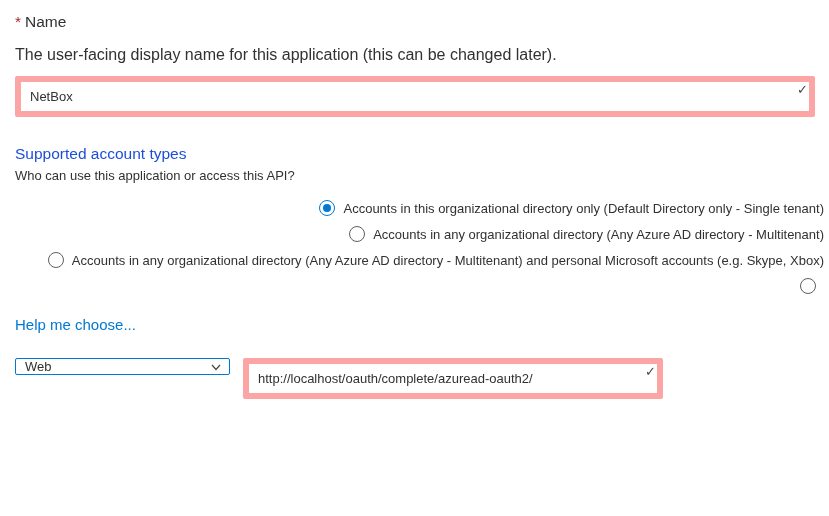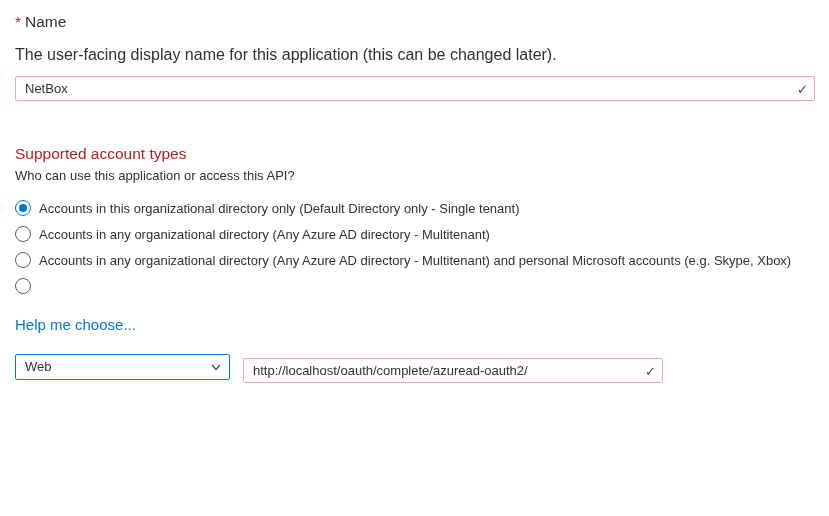--- a/index.html
+++ b/index.html
@@ -31,22 +31,22 @@
 
   .input-wrap {
     position: relative;
     margin-top: 13px;
     height: 25px;
   }
   .input-wrap.full { width: 800px; }
 
   .text-input {
     width: 100%;
-    height: 25px;
-    border: 1px solid #fca5a5;
+    height: 41px;
+    border: 6px solid #fca5a5;
     border-radius: 2px;
     padding: 0 26px 0 9px;
     font-family: "Liberation Sans", sans-serif;
     font-size: 13px;
     color: #323130;
     outline: none;
     background: #fff;
   }
   .checkmark {
     position: absolute;
@@ -54,39 +54,40 @@
     top: 50%;
     transform: translateY(-50%);
     color: #484644;
     font-size: 13px;
     pointer-events: none;
     line-height: 1;
   }
 
   .section-title {
     font-size: 15.5px;
-    color: #b91c1c;
+    color: #1d4ed8;
     line-height: 20px;
   }
   .section-title.account-types { margin-top: 43px; }
   .section-title.redirect { margin-top: 45px; }
 
   .question-text {
     font-size: 13px;
     color: #323130;
     margin-top: 3px;
     line-height: 17px;
   }
 
   .radio-group { margin-top: 11px; }
   .radio-row {
     display: flex;
     align-items: center;
     height: 26px;
     cursor: pointer;
+    justify-content: flex-end;
   }
   .radio-circle {
     width: 16px;
     height: 16px;
     border-radius: 50%;
     border: 1px solid #605e5c;
     background: #fff;
     flex: 0 0 auto;
     margin-right: 8px;
     position: relative;
@@ -122,21 +123,21 @@
 
   .uri-row {
     display: flex;
     align-items: center;
     margin-top: 16px;
     gap: 13px;
   }
   .dropdown {
     position: relative;
     width: 215px;
-    height: 26px;
+    height: 17px;
     border: 1px solid #0078d4;
     border-radius: 2px;
     background: #fff;
     display: flex;
     align-items: center;
     padding: 0 24px 0 9px;
     font-size: 13px;
     color: #323130;
     cursor: pointer;
   }

